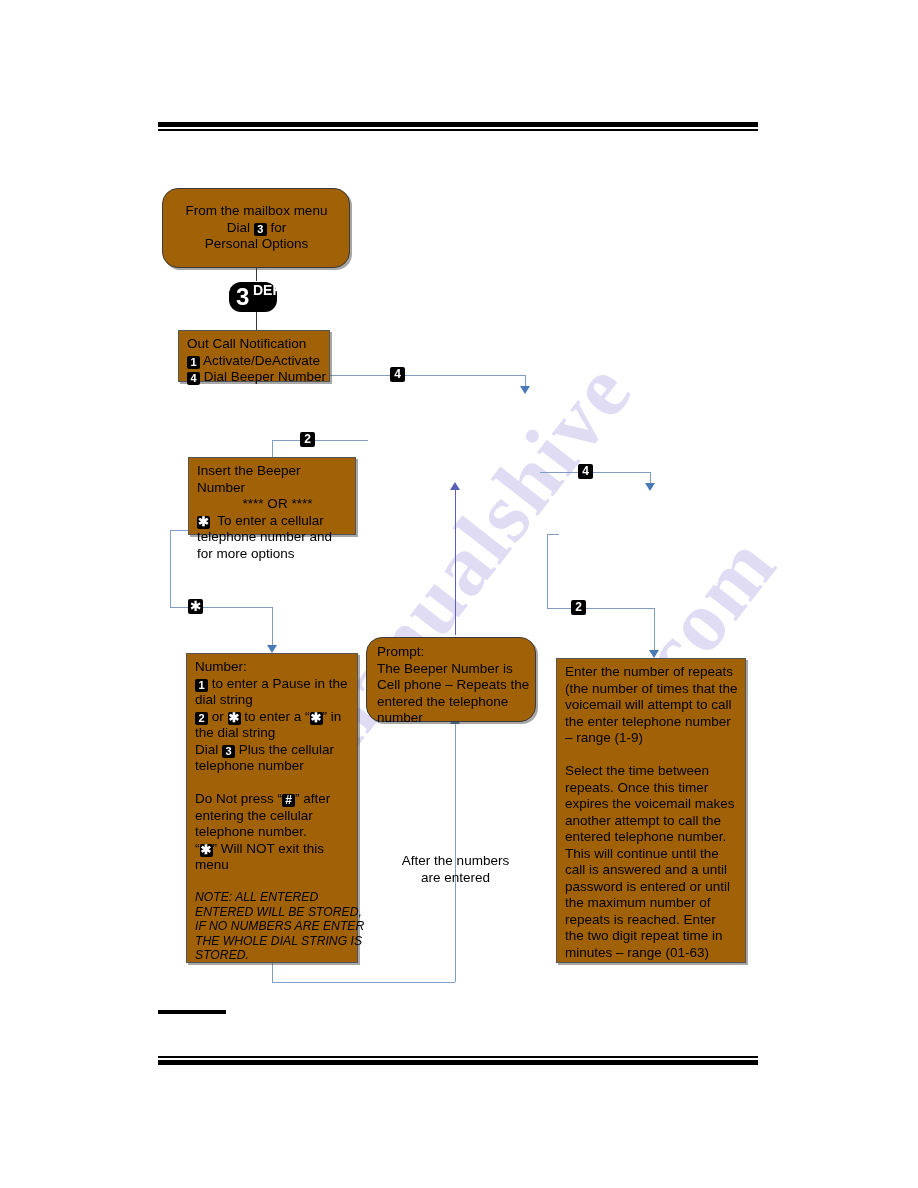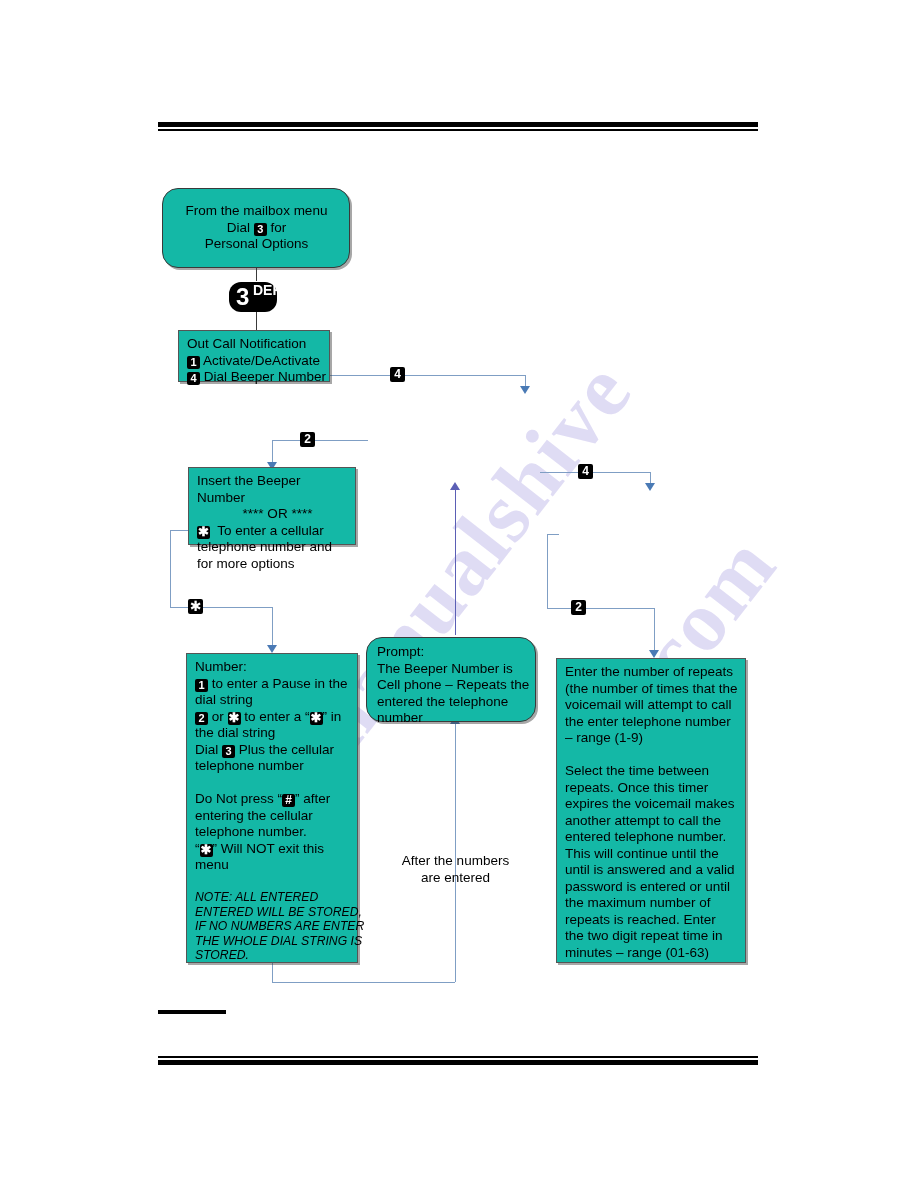--- a/index.html
+++ b/index.html
@@ -25,21 +25,21 @@
   .watermark{position:absolute;left:250px;top:330px;width:620px;height:560px;
     pointer-events:none;}
   .wm-t{position:absolute;font-family:"Liberation Serif","DejaVu Serif",serif;
     color:#cdc7ee;font-size:86px;font-weight:700;letter-spacing:2px;
     white-space:nowrap;transform:rotate(-52deg);transform-origin:left top;opacity:.62;}
   .wm1{left:24px;top:395px;}
   .wm2{left:355px;top:330px;}
 
   
   .node{position:absolute;box-sizing:border-box;
-    background:#14b8a6;border:1px solid #555;
+    background:#a16207;border:1px solid #555;
     box-shadow:2px 2px 0 rgba(60,60,60,.45);
     font-size:13.5px;line-height:16.5px;padding:5px 7px 5px 8px;}
   .node.rounded{border-radius:16px;border:1px solid #3a3a3a;}
   .node .ln{white-space:nowrap;}
   .node .ital{font-style:italic;font-size:12.2px;line-height:14.6px;}
 
   
   .key{display:inline-block;background:#000;color:#fff;
     width:13px;height:13px;line-height:13px;text-align:center;
     font-size:11px;font-weight:700;border-radius:2px;
@@ -139,21 +139,21 @@
     <div class="sub">DEF</div>
   </div>
 
   <div class="node" style="left:178px;top:330px;width:152px;height:52px;">
     <div class="ln">Out Call Notification</div>
     <div class="ln"><span class="key">1</span> <span>Activate/DeActivate</span></div>
     <div class="ln"><span class="key">4</span> <span>Dial Beeper Number</span></div>
   </div>
 
 
-  <div class="node" style="left:188px;top:467px;width:168px;height:78px;">
+  <div class="node" style="left:188px;top:457px;width:168px;height:78px;">
     <div class="ln">Insert the Beeper</div>
     <div class="ln">Number</div>
     <div class="ln" style="text-align:center;padding-left:10px;">**** OR ****</div>
     <div class="ln"><span class="key star">✱</span>&nbsp; To enter a cellular</div>
     <div class="ln">telephone number and</div>
     <div class="ln">for  more options</div>
   </div>
 
 
   <div class="node rounded" style="left:366px;top:637px;width:170px;height:85px;padding:6px 10px;">
@@ -192,21 +192,21 @@
     <div class="ln">voicemail will attempt to call</div>
     <div class="ln">the enter telephone number</div>
     <div class="ln">– range (1-9)</div>
     <div class="ln">&nbsp;</div>
     <div class="ln">Select the time between</div>
     <div class="ln">repeats.  Once this timer</div>
     <div class="ln">expires the voicemail makes</div>
     <div class="ln">another attempt to call the</div>
     <div class="ln">entered telephone number.</div>
     <div class="ln">This will continue until the</div>
-    <div class="ln">until is answered and a valid</div>
+    <div class="ln">call is answered and a until</div>
     <div class="ln">password is entered or until</div>
     <div class="ln">the maximum number of</div>
     <div class="ln">repeats is reached.   Enter</div>
     <div class="ln">the two digit repeat time in</div>
     <div class="ln">minutes – range (01-63)</div>
   </div>
 
   <div class="flabel" style="left:390px;top:367px;">4</div>
   <div class="flabel" style="left:300px;top:432px;">2</div>
   <div class="flabel" style="left:578px;top:464px;">4</div>

